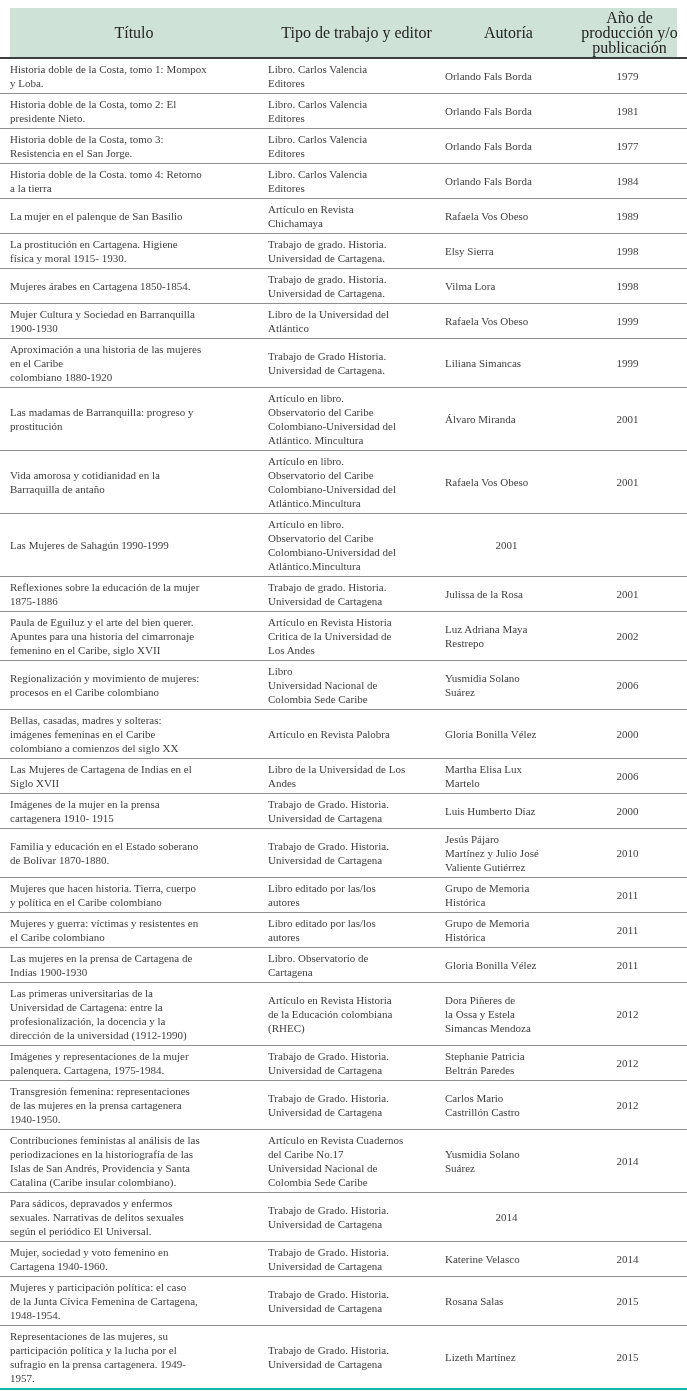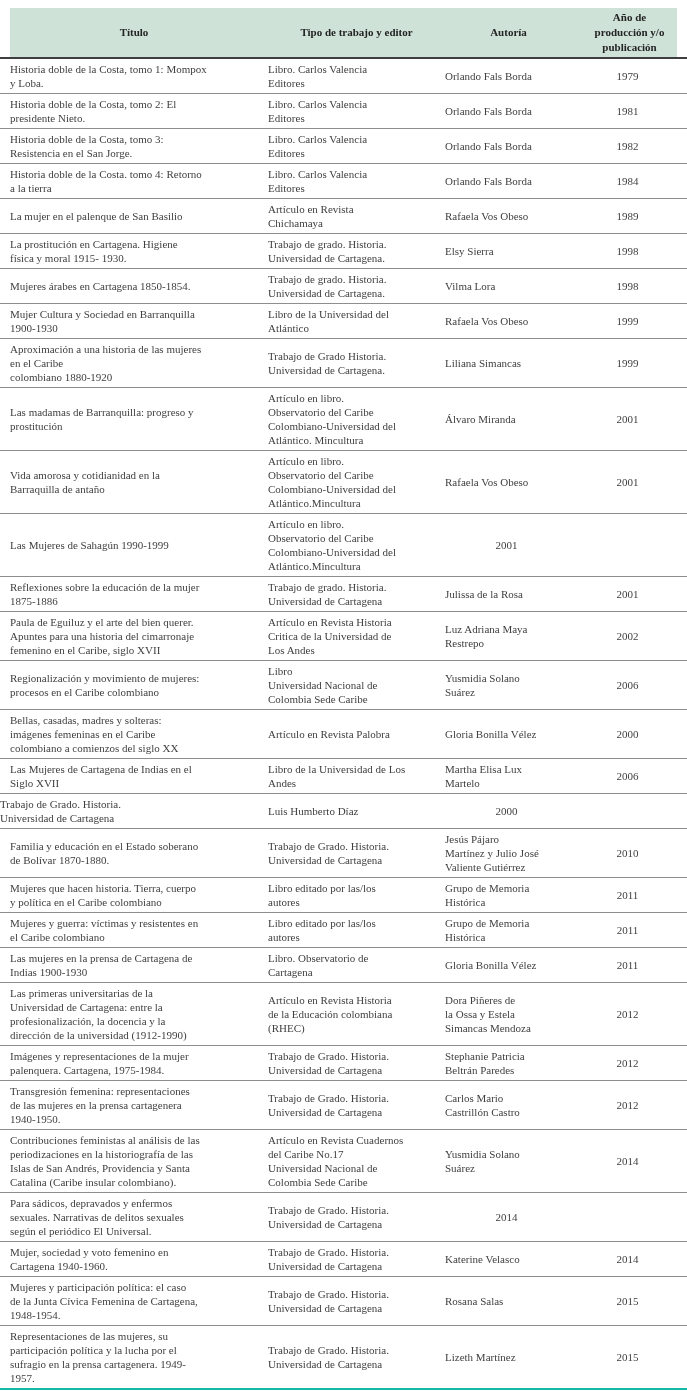--- a/index.html
+++ b/index.html
@@ -30,22 +30,22 @@
     background-image: linear-gradient(#cfe2d8, #cfe2d8);
     background-repeat: no-repeat;
     background-position: 10px 0;
     background-size: 667px 100%;
   }
   .header-cell {
     display: flex;
     align-items: center;
     justify-content: center;
     text-align: center;
-    font-weight: bold;
-    font-size: 11px;
+    font-weight: normal;
+    font-size: 16px;
     line-height: 15px;
     color: #242424;
     white-space: pre-line;
     padding: 2px 4px;
     box-sizing: border-box;
   }
   
   .row {
     border-bottom: 1px solid #8e8e8e;
   }
@@ -99,21 +99,21 @@
         <div class="cell col-author">Orlando Fals Borda</div>
         <div class="cell col-year">1981</div>
       </div>
 
       <div class="grid-row row">
         <div class="cell col-title">Historia doble de la Costa, tomo 3:
 Resistencia en el San Jorge.</div>
         <div class="cell col-type">Libro. Carlos Valencia
 Editores</div>
         <div class="cell col-author">Orlando Fals Borda</div>
-        <div class="cell col-year">1982</div>
+        <div class="cell col-year">1977</div>
       </div>
 
       <div class="grid-row row">
         <div class="cell col-title">Historia doble de la Costa. tomo 4: Retorno
 a la tierra</div>
         <div class="cell col-type">Libro. Carlos Valencia
 Editores</div>
         <div class="cell col-author">Orlando Fals Borda</div>
         <div class="cell col-year">1984</div>
       </div>
@@ -238,20 +238,22 @@
         <div class="cell col-title">Las Mujeres de Cartagena de Indias en el
 Siglo XVII</div>
         <div class="cell col-type">Libro de la Universidad de Los
 Andes</div>
         <div class="cell col-author">Martha Elisa Lux
 Martelo</div>
         <div class="cell col-year">2006</div>
       </div>
 
       <div class="grid-row row">
+        <div class="cell col-title">Imágenes de la mujer en la prensa
+cartagenera 1910- 1915</div>
         <div class="cell col-type">Trabajo de Grado. Historia.
 Universidad de Cartagena</div>
         <div class="cell col-author">Luis Humberto Díaz</div>
         <div class="cell col-year">2000</div>
       </div>
 
       <div class="grid-row row">
         <div class="cell col-title">Familia y educación en el Estado soberano
 de Bolívar 1870-1880.</div>
         <div class="cell col-type">Trabajo de Grado. Historia.

